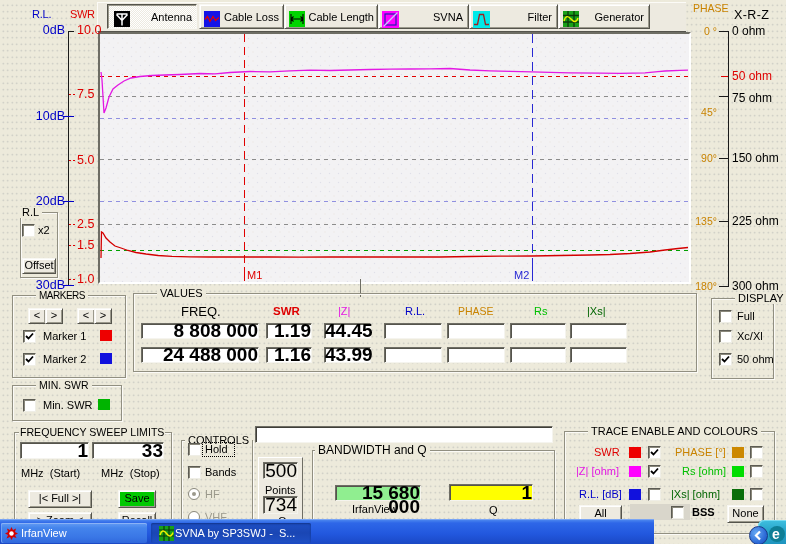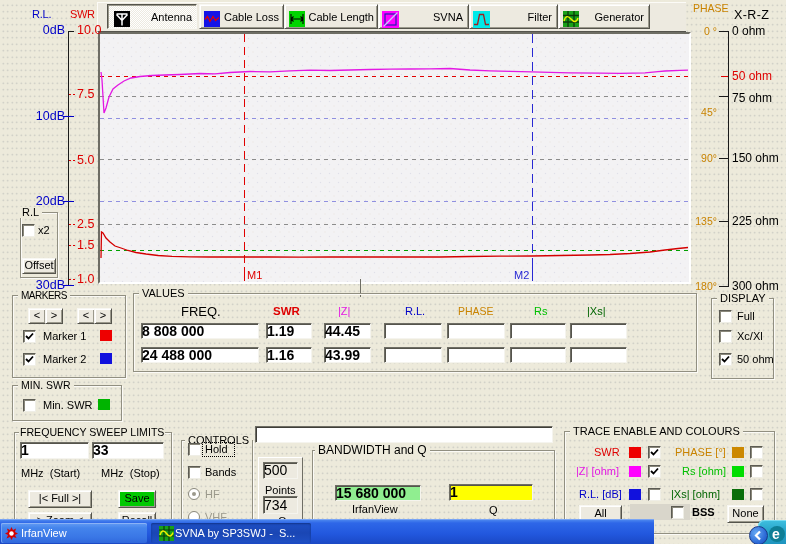--- a/index.html
+++ b/index.html
@@ -11,29 +11,29 @@
       radial-gradient(circle, rgba(125,130,140,.38) 0.55px, transparent 1.05px);
     background-size:4.5px 6.5px;
     background-position:1px 2px;
   }
   .ab{position:absolute;}
   
   .raised{background:#EDEAE0;border:1px solid;border-color:#FFFFFF #6E6D64 #6E6D64 #FFFFFF;box-shadow:1px 1px 0 #3c3b35;}
   .btn{background:#EDEAE0;border:1px solid;border-color:#F8F7F2 #55544C #55544C #F8F7F2;box-shadow:inset 1px 1px 0 #FFFFFF, inset -1px -1px 0 #9B998C;text-align:center;}
   .sunk{background:#fff;border:1px solid;border-color:#6E6D64 #F5F4EE #F5F4EE #6E6D64;box-shadow:inset 1px 1px 0 #3F3E38;}
   .gb{position:absolute;border:1px solid #918F81;box-shadow:inset 1px 1px 0 #FBFAF6, 1px 1px 0 #FBFAF6;}
-  .gb>span{position:absolute;top:-6px;left:5px;background:#EDEADB;padding:0 3px;white-space:nowrap;line-height:11px;}
+  .gb>span{position:absolute;top:-6px;left:23px;background:#EDEADB;padding:0 3px;white-space:nowrap;line-height:11px;}
   .cb{position:absolute;width:11px;height:11px;background:#fff;border:1px solid;border-color:#5C5B53 #EFEEE6 #EFEEE6 #5C5B53;box-shadow:inset 1px 1px 0 #8A887B;}
   .cb svg{position:absolute;left:0px;top:0px;}
   .sw{position:absolute;width:12px;height:11px;}
   .txt{position:absolute;}
   .ax{position:absolute;font-size:12.5px;line-height:12px;}
   .axr{position:absolute;font-size:12px;line-height:12px;}
   .axo{position:absolute;font-size:10.5px;line-height:11px;color:#C98300;}
-  .field{position:absolute;background:#fff;border:1px solid;border-color:#6E6D64 #F5F4EE #F5F4EE #6E6D64;box-shadow:inset 1px 1px 0 #55544C;text-align:left;font-weight:bold;font-size:14px;}
+  .field{position:absolute;background:#fff;border:1px solid;border-color:#6E6D64 #F5F4EE #F5F4EE #6E6D64;box-shadow:inset 1px 1px 0 #55544C;text-align:right;font-weight:bold;font-size:19px;}
 </style>
 </head>
 <body>
 <div id="scr">
 
 <div class="txt" style="left:32px;top:8px;color:#0000C8;letter-spacing:-0.2px;">R.L.</div>
 <div class="txt" style="left:70px;top:8px;color:#DE0000;letter-spacing:-0.3px;">SWR</div>
 <div class="txt" style="left:693px;top:2px;color:#C98300;font-size:10.5px;">PHASE</div>
 <div class="txt" style="left:734px;top:8px;font-size:12.5px;letter-spacing:0.4px;">X-R-Z</div>
 

